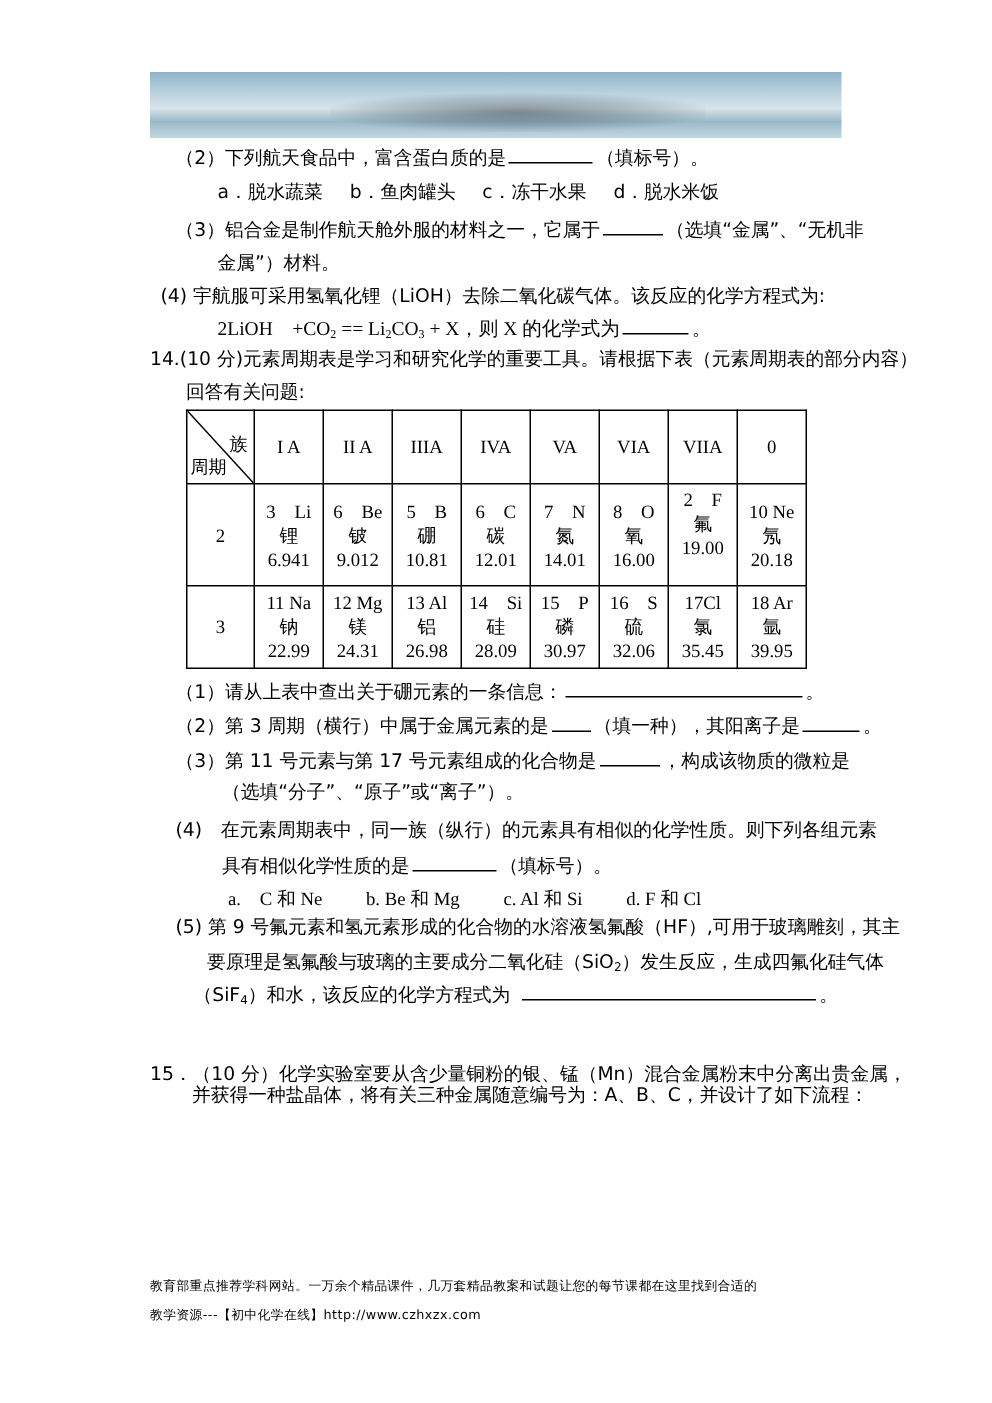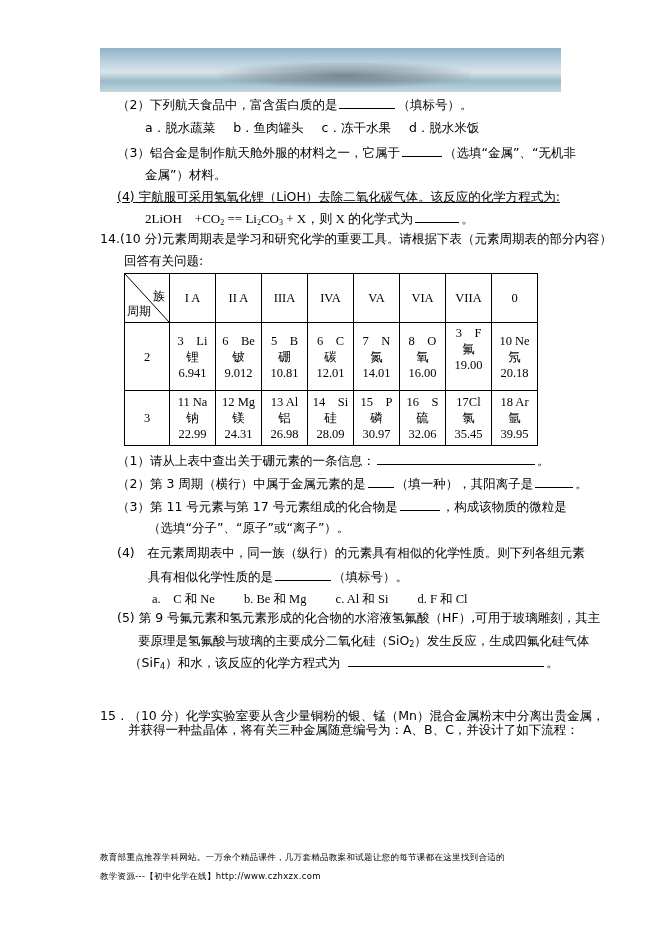--- a/index.html
+++ b/index.html
@@ -69,21 +69,21 @@
   <span class="opt">b．鱼肉罐头</span>
   <span class="opt">c．冻干水果</span>
   <span class="opt">d．脱水米饭</span>
 </div>
 
 <div class="line" style="left:117px; top:144px;">
   <span>（3）铝合金是制作航天舱外服的材料之一，它属于</span><span class="blank" style="width:40px;"></span><span>（选填“金属”、“无机非</span>
 </div>
 <div class="line" style="left:145px; top:167px;">金属”）材料。</div>
 
-<div class="line" style="left:117px; top:189px;text-decoration:underline;">(4) 宇航服可采用氢氧化锂（LiOH）去除二氧化碳气体。该反应的化学方程式为:</div>
+<div class="line" style="left:107px; top:189px;">(4) 宇航服可采用氢氧化锂（LiOH）去除二氧化碳气体。该反应的化学方程式为:</div>
 <div class="line" style="left:145px; top:210px; font-family:'Liberation Serif', serif; font-size:13px;">
   <span>2LiOH　+CO</span><sub>2</sub>
   <span>== Li</span><sub>2</sub><span>CO</span><sub>3</sub>
   <span>+ X，则 X 的化学式为</span><span class="blank" style="width:44px;"></span><span>。</span>
 </div>
 
 <div class="line" style="left:100px; top:231px;">14.(10 分)元素周期表是学习和研究化学的重要工具。请根据下表（元素周期表的部分内容）</div>
 <div class="line" style="left:124px; top:253px;">回答有关问题:</div>
 
 <table class="pt">
@@ -133,21 +133,21 @@
           <div>7　N</div>
           <div>氮</div>
           <div>14.01</div>
         </td>
     <td class="cell">
           <div>8　O</div>
           <div>氧</div>
           <div>16.00</div>
         </td>
     <td class="cell" style="vertical-align:top;">
-          <div style="margin-top:2px;">3　F</div>
+          <div style="margin-top:2px;">2　F</div>
           <div>氟</div>
           <div>19.00</div>
         </td>
     <td class="cell">
           <div>10 Ne</div>
           <div>氖</div>
           <div>20.18</div>
         </td>
   </tr>
   <tr class="r3">

